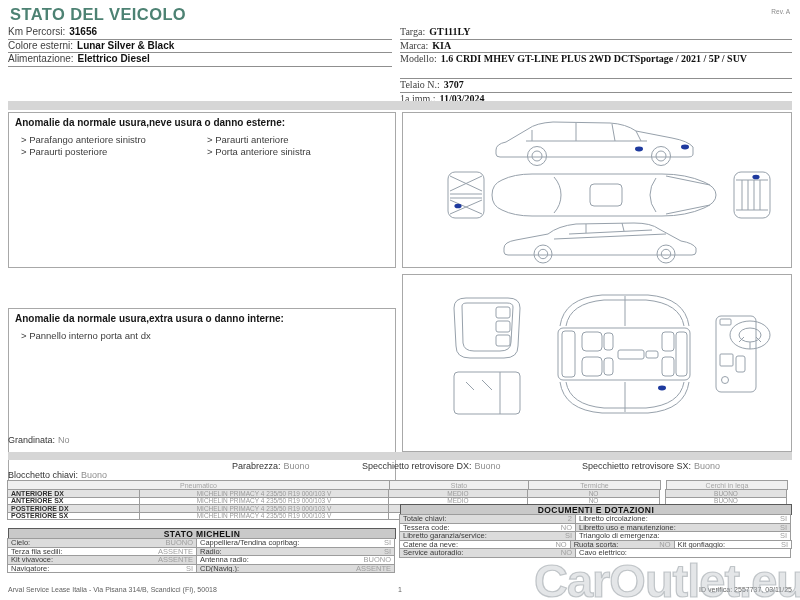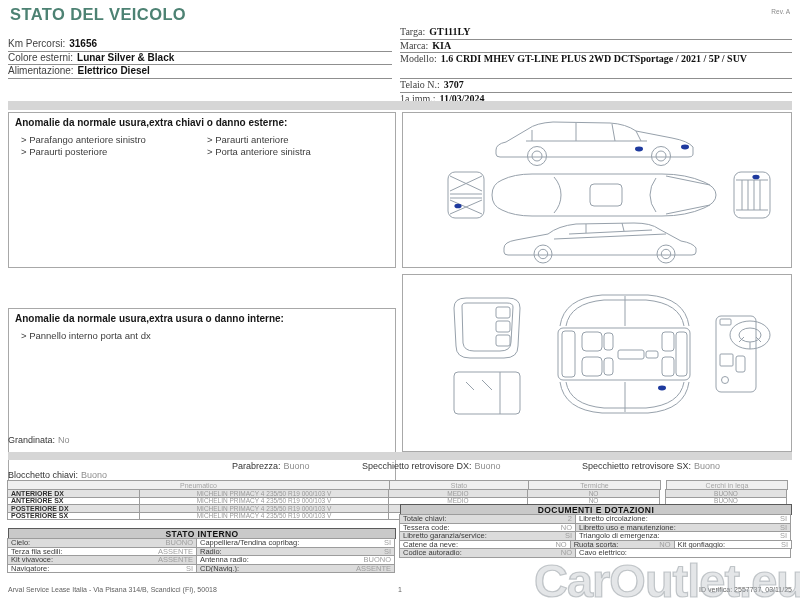--- a/index.html
+++ b/index.html
@@ -64,38 +64,38 @@
              z-index:40;pointer-events:none;}
 </style>
 </head>
 <body>
 
 <div class="page">
 
   <div class="abs title">STATO DEL VEICOLO</div>
   <div class="abs rev">Rev. A</div>
 
-  <div class="abs kv-col" style="left:8px;top:26px;width:384px;margin-top:12px;">
+  <div class="abs kv-col" style="left:8px;top:26px;width:384px;">
     <div class="kv-row"><span class="k">Km Percorsi:</span><span class="v">31656</span></div>
     <div class="kv-row"><span class="k">Colore esterni:</span><span class="v">Lunar Silver &amp; Black</span></div>
     <div class="kv-row"><span class="k">Alimentazione:</span><span class="v">Elettrico Diesel</span></div>
   </div>
 
   <div class="abs kv-col" style="left:400px;top:26px;width:392px;font-family:Liberation Serif, serif;">
     <div class="kv-row"><span class="k">Targa:</span><span class="v">GT111LY</span></div>
     <div class="kv-row"><span class="k">Marca:</span><span class="v">KIA</span></div>
     <div class="kv-row tall"><span class="k">Modello:</span><span class="v">1.6 CRDI MHEV GT-LINE PLUS 2WD DCTSportage / 2021 / 5P / SUV</span></div>
     <div class="kv-row"><span class="k">Telaio N.:</span><span class="v">3707</span></div>
     <div class="kv-row"><span class="k">1a imm.:</span><span class="v">11/03/2024</span></div>
   </div>
 
   <div class="abs band" style="top:101px;height:9px;"></div>
 
   <div class="abs box" style="left:8px;top:112px;width:388px;height:156px;">
-    <div class="box-title">Anomalie da normale usura,extra chiavi o danno esterne:</div>
+    <div class="box-title">Anomalie da normale usura,neve usura o danno esterne:</div>
     <div class="abs" style="left:198px;top:21px;">
       <div class="item">&gt; Paraurti anteriore</div>
       <div class="item">&gt; Porta anteriore sinistra</div>
     </div>
     <div class="abs" style="left:12px;top:21px;">
       <div class="item">&gt; Parafango anteriore sinistro</div>
       <div class="item">&gt; Paraurti posteriore</div>
     </div>
   </div>
 
@@ -246,21 +246,21 @@
       <div class="tt-cell pos">POSTERIORE SX</div>
       <div class="tt-cell tyre">MICHELIN PRIMACY 4 235/50 R19 000/103 V</div>
       <div class="tt-cell stato">MEDIO</div>
       <div class="tt-cell term">NO</div>
       <div class="tt-gap"></div>
       <div class="tt-cell cerchi">BUONO</div>
     </div>
   </div>
 
   <div class="abs" style="left:8px;top:528px;width:388px;">
-    <div class="bt-head">STATO INTERNO</div>
+    <div class="bt-head">STATO MICHELIN</div>
     <div class="bt-row">
       <div class="bt-cell g" style="width:190px;">
           <span class="k">Cielo:</span>
           <span class="v">BUONO</span>
         </div>
       <div class="bt-cell" style="width:199px;">
           <span class="k">Cappelliera/Tendina copribag:</span>
           <span class="v">SI</span>
         </div>
     </div>
@@ -337,21 +337,21 @@
           <span class="k">Ruota scorta:</span>
           <span class="v">NO</span>
         </div>
       <div class="bt-cell" style="width:122px;">
           <span class="k">Kit gonfiaggio:</span>
           <span class="v">SI</span>
         </div>
     </div>
     <div class="bt-row">
       <div class="bt-cell g" style="width:177px;">
-          <span class="k">Codice autoradio:</span>
+          <span class="k">Service autoradio:</span>
           <span class="v">NO</span>
         </div>
       <div class="bt-cell" style="width:216px;">
           <span class="k">Cavo elettrico:</span>
           <span class="v"></span>
         </div>
     </div>
   </div>
 
   <div class="abs footer" style="left:8px;">Arval Service Lease Italia - Via Pisana 314/B, Scandicci (FI), 50018</div>

